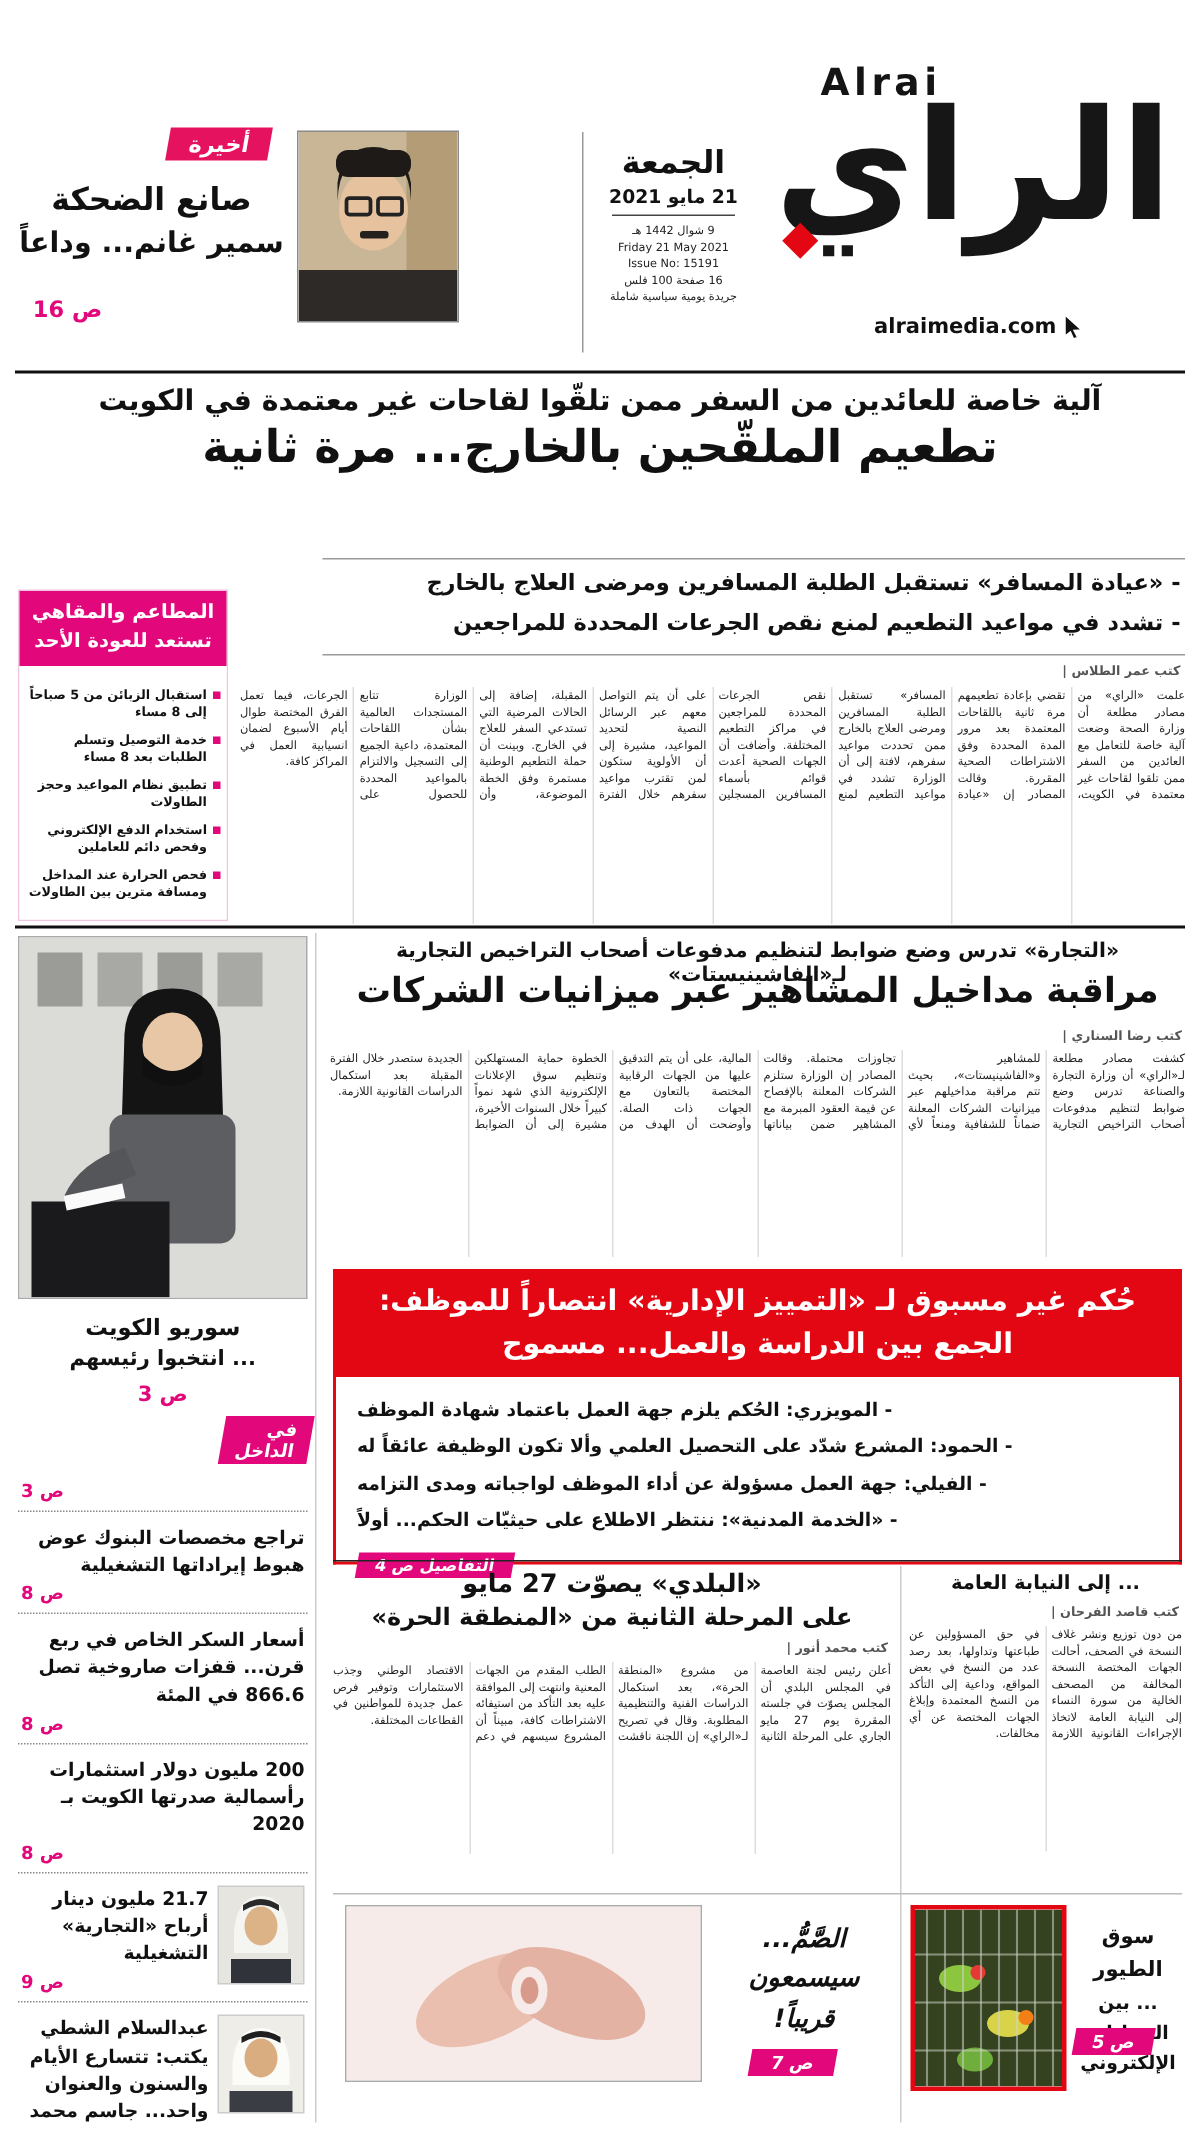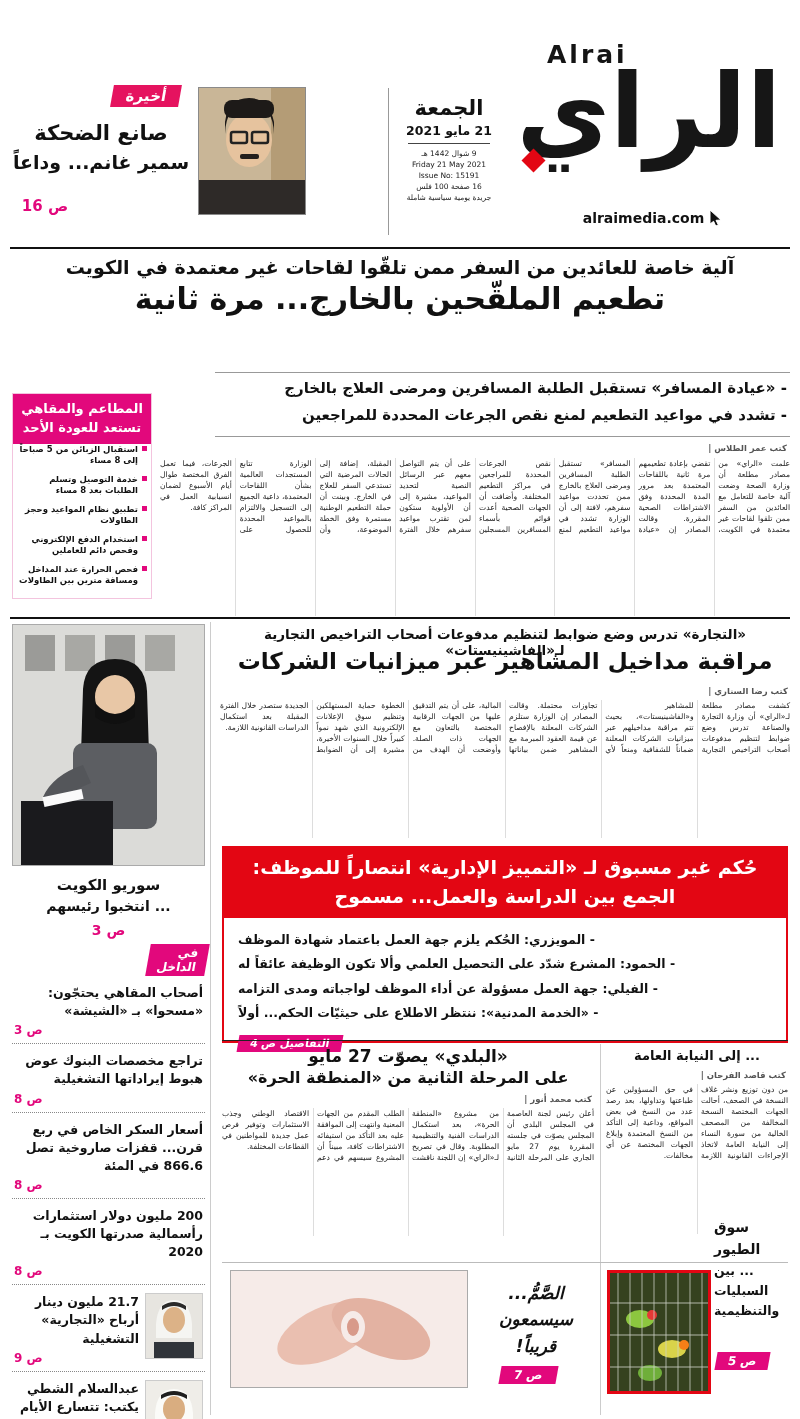--- a/index.html
+++ b/index.html
@@ -46,21 +46,21 @@
   .lead-bullet { position:absolute; left:215px; width:572px; text-align:right; font-size:15px; font-weight:bold; }
   .lead-b1 { top:379px; } .lead-b2 { top:406px; }
   .byline { color:#555; font-weight:bold; font-size:8.5px; }
   .lead-byline { position:absolute; left:215px; top:443px; width:572px; text-align:right; }
   .bodytext { font-size:7.6px; line-height:11px; text-align:justify; color:#222; column-gap:8px; column-rule:1px solid #ddd; }
   .lead-body { position:absolute; left:160px; top:458px; width:630px; height:158px; column-count:8; }
 
   
   .pinkbox { position:absolute; left:12px; top:393px; width:140px; border:1px solid #f3c4de; }
   .pinkbox .ptitle { background:#e2087c; color:#fff; font-weight:bold; font-size:13px; line-height:1.45; text-align:center; padding:6px 2px; }
-  .pinkbox .pitems { padding:0 4px 4px; background:#fff; }
+  .pinkbox .pitems { padding:15px 4px 4px; background:#fff; }
   .pitem { display:flex; gap:4px; font-size:8.5px; font-weight:bold; line-height:11px; margin-bottom:8px; text-align:right; }
   .pitem .sq { width:5px; height:5px; background:#e2087c; margin-top:2px; flex:none; }
 
   
   .photo-frame { overflow:hidden; border:1px solid #aaa; }
   .voting-photo { position:absolute; left:12px; top:624px; width:193px; height:242px; }
   .vote-cap1 { position:absolute; left:12px; top:876px; width:193px; text-align:center; font-weight:bold; font-size:15px; }
   .vote-cap2 { position:absolute; left:12px; top:898px; width:193px; text-align:center; font-weight:bold; font-size:14px; }
   .vote-page { position:absolute; left:12px; top:922px; width:193px; text-align:center; color:#e2087c; font-weight:bold; font-size:14px; }
   .vrule-main { left:210px; top:622px; height:793px; background:#ccc; }
@@ -98,21 +98,21 @@
   .quran .h1 { text-align:center; font-size:11px; font-weight:bold; }
   .quran .h2 { text-align:center; font-size:13px; font-weight:bold; margin-top:2px; }
   .quran .sbody { column-count:2; height:150px; }
   .vrule-bottom { left:600px; top:1044px; height:371px; background:#ccc; }
 
   
   .deaf-img { position:absolute; left:230px; top:1270px; width:238px; height:118px; }
   .deaf-text { position:absolute; left:478px; top:1280px; width:116px; text-align:center; font-weight:bold; font-size:17px; line-height:1.55;font-style:italic; }
   .deaf-badge { position:absolute; left:500px; top:1366px; font-size:12px; padding:2px 14px; background:#e2087c; }
   .birds-img { position:absolute; left:607px; top:1270px; width:104px; height:124px; border:3px solid #e30613; overflow:hidden; }
-  .birds-text { position:absolute; left:714px; top:1216px; width:76px; text-align:left; font-weight:bold; line-height:1.6; }
+  .birds-text { position:absolute; left:714px; top:1280px; width:76px; text-align:center; font-weight:bold; line-height:1.6; }
   .birds-l1 { font-size:14px; } .birds-l2, .birds-l3 { font-size:12.5px; }
   .birds-badge { position:absolute; left:716px; top:1352px; font-size:12px; padding:2px 12px; background:#e2087c; }
 
   svg { display:block; }
 </style>
 </head>
 <body>
 
 <div id="page">
 
@@ -241,21 +241,20 @@
       <div class="red-bullet">- الفيلي: جهة العمل مسؤولة عن أداء الموظف لواجباته ومدى التزامه</div>
       <div class="red-bullet">- «الخدمة المدنية»: ننتظر الاطلاع على حيثيّات الحكم... أولاً</div>
       <div class="skew-badge details-badge">التفاصيل ص 4</div>
     </div>
   </div>
 
   <div class="inside">
     <div class="skew-badge inside-badge">في الداخل</div>
     <div class="inside-items">
       <div class="in-item">
-        <div class="in-title">أصحاب المقاهي يحتجّون: «مسحوا» بـ «الشيشة»</div>
         <div class="in-page">ص 3</div>
       </div>
       <div class="in-item">
         <div class="in-title">تراجع مخصصات البنوك عوض هبوط إيراداتها التشغيلية</div>
         <div class="in-page">ص 8</div>
       </div>
       <div class="in-item">
         <div class="in-title">أسعار السكر الخاص في ربع قرن... قفزات صاروخية تصل 866.6 في المئة</div>
         <div class="in-page">ص 8</div>
       </div>
@@ -349,17 +348,17 @@
           <line x1="92" y1="0" x2="92" y2="118"></line>
         <line x1="0" y1="30" x2="98" y2="30"></line>
           <line x1="0" y1="62" x2="98" y2="62"></line>
           <line x1="0" y1="94" x2="98" y2="94"></line>
       </g>
     </svg>
   </div>
   <div class="birds-text">
     <div class="birds-l1">سوق الطيور</div>
     <div class="birds-l2">... بين السبليات</div>
-    <div class="birds-l3">والتنظيمية</div>
+    <div class="birds-l3">الإلكتروني</div>
   </div>
   <div class="skew-badge birds-badge">ص 5</div>
 
 </div>
 
 </body></html>

